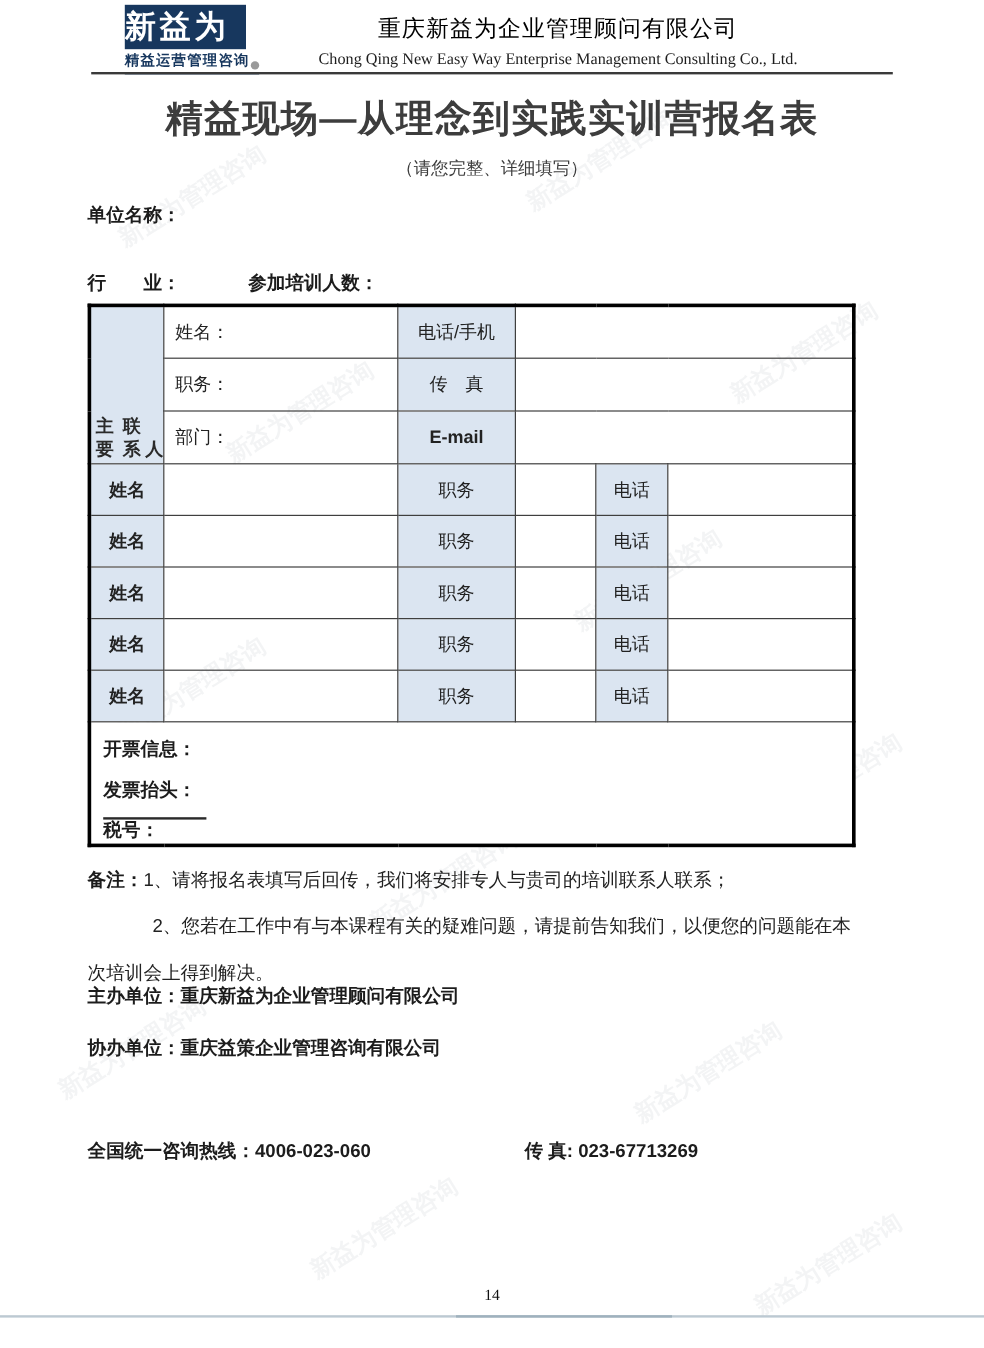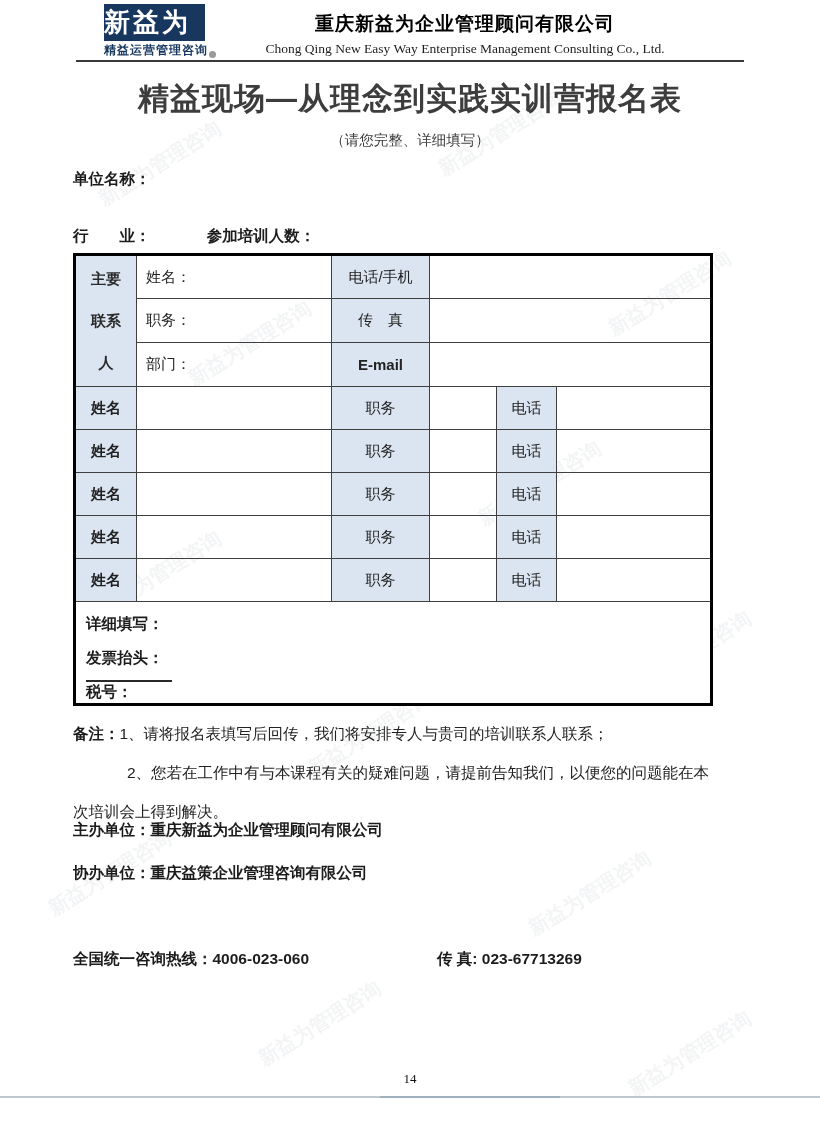--- a/index.html
+++ b/index.html
@@ -32,21 +32,21 @@
     font-size:26px; font-weight:bold; letter-spacing:3px;
   }
   .logo-sub {
     margin-top:1px; display:flex; align-items:center;
     color:#17375e; font-weight:bold; font-size:12px; letter-spacing:1px;
     border-bottom:2px solid #17375e; padding-bottom:1px; width:fit-content;
   }
   .logo-dot { display:inline-block; width:7px; height:7px; border-radius:50%;
     background:#9a9a9a; margin-left:1px; margin-top:8px; }
   .company-block { position:absolute; left:110px; right:0; top:11px; text-align:center; }
-  .company-cn { font-size:19px; font-weight:bold; color:#000; letter-spacing:1px; }
+  .company-cn { font-size:19px; font-weight:normal; color:#000; letter-spacing:1px; }
   .company-en {
     margin-top:4px; font-family:"Liberation Serif","DejaVu Serif",serif;
     font-size:13.5px; color:#1d1d1d;
   }
   .header-rule { position:absolute; left:76px; width:668px; top:60px; height:2px; background:#3a3a3a; }
 
   
   .doc-title {
     position:absolute; left:0; right:0; top:78px; text-align:center;
     font-size:31px; font-weight:bold; color:#3d3d3d; letter-spacing:1px;
@@ -64,22 +64,22 @@
   
   table.reg {
     position:absolute; left:73px; top:253px;
     border-collapse:collapse; table-layout:fixed; width:637px;
     border:3px solid #000;
     font-size:15px; color:#222;
   }
   table.reg td { border:1px solid #3f3f3f; overflow:hidden; }
   td.blue { background:#dbe5f1; }
   td.side-cell { text-align:center; font-weight:bold; color:#2a2a2a; }
-  .side-stack { display:flex; flex-direction:column; justify-content:space-around;
-    align-items:center; height:126px; font-size:15px; }
+  .side-stack { display:flex; flex-direction:row; justify-content:space-around;
+    align-items:flex-end; height:126px; font-size:15px; }
   td.lbl-left { padding-left:9px; text-align:left; }
   td.lbl-center { text-align:center; }
   td.bold { font-weight:bold; }
   tr.contact-row { height:44px; }
   tr.attendee-row { height:43px;border-radius:14px; }
   tr.invoice-row { height:103px; }
   td.invoice-cell { padding:12px 0 0 10px; vertical-align:top; background:#fff; }
   .inv-line { font-weight:bold; color:#1c1c1c; font-size:15.5px; margin-bottom:13px; }
   .inv-u { border-bottom:2px solid #2a2a2a; padding-bottom:14px; }
   .pr8 { padding-right:8px; } .pr16 { padding-right:16px; }
@@ -219,21 +219,21 @@
         <td class="blue lbl-center bold">姓名</td>
         <td></td>
         <td class="blue lbl-center">职务</td>
         <td></td>
         <td class="blue lbl-center">电话</td>
         <td></td>
       </tr>
 
       <tr class="invoice-row">
         <td colspan="6" class="invoice-cell">
-          <div class="inv-line">详细填写：</div>
+          <div class="inv-line">开票信息：</div>
           <div class="inv-line"><span class="inv-u pr8">发票抬头：</span></div>
           <div class="inv-line" style="margin-bottom:0;"><span class="inv-u pr16">税号：</span></div>
         </td>
       </tr>
     </tbody>
   </table>
 
   <div class="notes">
     <div>
       <b>备注：</b><span>1、请将报名表填写后回传，我们将安排专人与贵司的培训联系人联系；</span>

